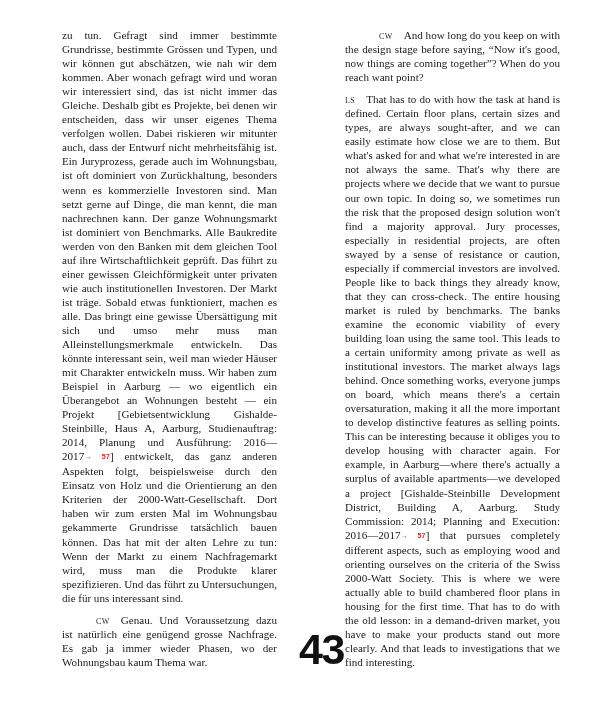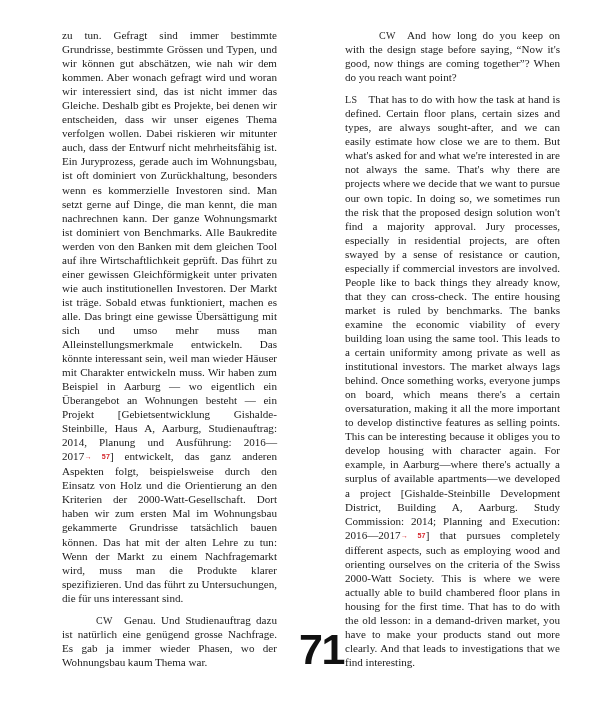--- a/index.html
+++ b/index.html
@@ -42,21 +42,21 @@
   }
   .para {
     margin: 0;
     text-align: justify;
   }
   .para + .para {
     margin-top: 8px;
   }
   .speaker {
     font-variant: small-caps;
-    font-size: 14px;
+    font-size: 11px;
     letter-spacing: 0.45px;
     color: #2a2a2a;
     text-transform: lowercase;
   }
   .indent-marker {
     display: inline-block;
     width: 34px;
   }
   .gap-after-speaker {
     display: inline-block;
@@ -85,27 +85,27 @@
 </style>
 </head>
 <body>
 
 <div class="page">
 
   <div class="column column-left">
 
     <p class="para"><span>zu tun. Gefragt sind immer bestimmte Grundrisse, bestimmte Grössen und Typen, und wir können gut abschätzen, wie nah wir dem kommen. Aber wonach gefragt wird und woran wir interessiert sind, das ist nicht immer das Gleiche. Deshalb gibt es Projekte, bei denen wir entscheiden, dass wir unser eigenes Thema verfolgen wollen. Dabei riskieren wir mitunter auch, dass der Entwurf nicht mehrheitsfähig ist. Ein Juryprozess, gerade auch im Wohnungsbau, ist oft dominiert von Zurückhaltung, besonders wenn es kommerzielle Investoren sind. Man setzt gerne auf Dinge, die man kennt, die man nachrechnen kann. Der ganze Wohnungsmarkt ist dominiert von Benchmarks. Alle Baukredite werden von den Banken mit dem gleichen Tool auf ihre Wirtschaftlichkeit geprüft. Das führt zu einer gewissen Gleichförmigkeit unter privaten wie auch institutionellen Investoren. Der Markt ist träge. Sobald etwas funktioniert, machen es alle. Das bringt eine gewisse Übersättigung mit sich und umso mehr muss man Alleinstellungsmerkmale entwickeln. Das könnte interessant sein, weil man wieder Häuser mit Charakter entwickeln muss. Wir haben zum Beispiel in Aarburg — wo eigentlich ein Überangebot an Wohnungen besteht — ein Projekt [Gebietsentwicklung Gishalde-Steinbille, Haus A, Aarburg, Studienauftrag: 2014, Planung und Ausführung: 2016—2017</span><span class="ref"><span>→ 57</span></span><span>] entwickelt, das ganz anderen Aspekten folgt, beispielsweise durch den Einsatz von Holz und die Orientierung an den Kriterien der 2000-Watt-Gesellschaft. Dort haben wir zum ersten Mal im Wohnungsbau gekammerte Grundrisse tatsächlich bauen können. Das hat mit der alten Lehre zu tun: Wenn der Markt zu einem Nachfragemarkt wird, muss man die Produkte klarer spezifizieren. Und das führt zu Untersuchungen, die für uns interessant sind.</span></p>
 
-    <p class="para"><span class="indent-marker"></span><span class="speaker">CW</span><span class="gap-after-speaker"></span><span>Genau. Und Studienauftrag dazu ist natürlich eine genügend grosse Nachfrage. Es gab ja immer wieder Phasen, wo der Wohnungsbau kaum Thema war.</span></p>
+    <p class="para"><span class="indent-marker"></span><span class="speaker">CW</span><span class="gap-after-speaker"></span><span>Genau. Und Voraussetzung dazu ist natürlich eine genügend grosse Nachfrage. Es gab ja immer wieder Phasen, wo der Wohnungsbau kaum Thema war.</span></p>
 
   </div>
 
   <div class="column column-right">
 
     <p class="para"><span class="indent-marker"></span><span class="speaker">CW</span><span class="gap-after-speaker"></span><span>And how long do you keep on with the design stage before saying, “Now it's good, now things are coming together”? When do you reach want point?</span></p>
 
     <p class="para"><span class="speaker">LS</span><span class="gap-after-speaker"></span><span>That has to do with how the task at hand is defined. Certain floor plans, certain sizes and types, are always sought-after, and we can easily estimate how close we are to them. But what's asked for and what we're interested in are not always the same. That's why there are projects where we decide that we want to pursue our own topic. In doing so, we sometimes run the risk that the proposed design solution won't find a majority approval. Jury processes, especially in residential projects, are often swayed by a sense of resistance or caution, especially if commercial investors are involved. People like to back things they already know, that they can cross-check. The entire housing market is ruled by benchmarks. The banks examine the economic viability of every building loan using the same tool. This leads to a certain uniformity among private as well as institutional investors. The market always lags behind. Once something works, everyone jumps on board, which means there's a certain oversaturation, making it all the more important to develop distinctive features as selling points. This can be interesting because it obliges you to develop housing with character again. For example, in Aarburg—where there's actually a surplus of available apartments—we developed a project [Gishalde-Steinbille Development District, Building A, Aarburg. Study Commission: 2014; Planning and Execution: 2016—2017</span><span class="ref"><span>→ 57</span></span><span>] that pursues completely different aspects, such as employing wood and orienting ourselves on the criteria of the Swiss 2000-Watt Society. This is where we were actually able to build chambered floor plans in housing for the first time. That has to do with the old lesson: in a demand-driven market, you have to make your products stand out more clearly. And that leads to investigations that we find interesting.</span></p>
 
   </div>
 
-  <div class="folio">71</div>
+  <div class="folio">43</div>
 
 </div>
 
 </body></html>

